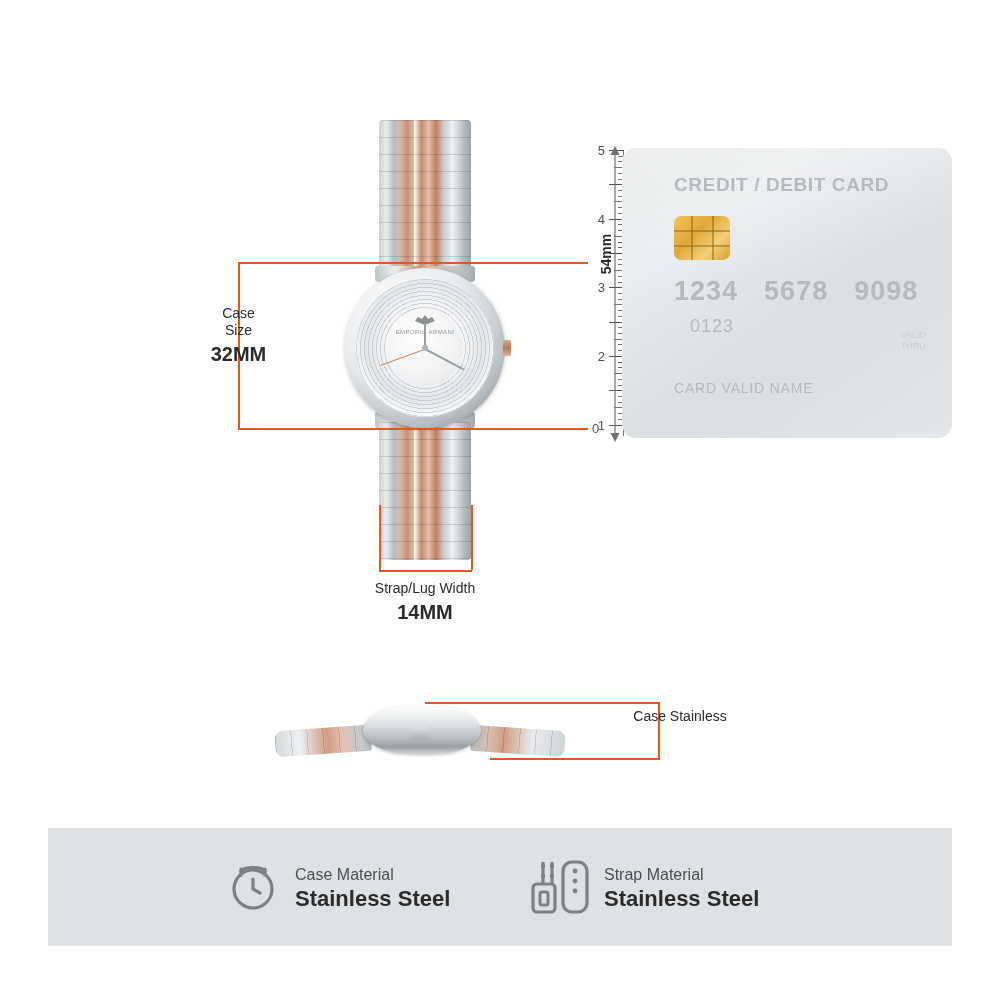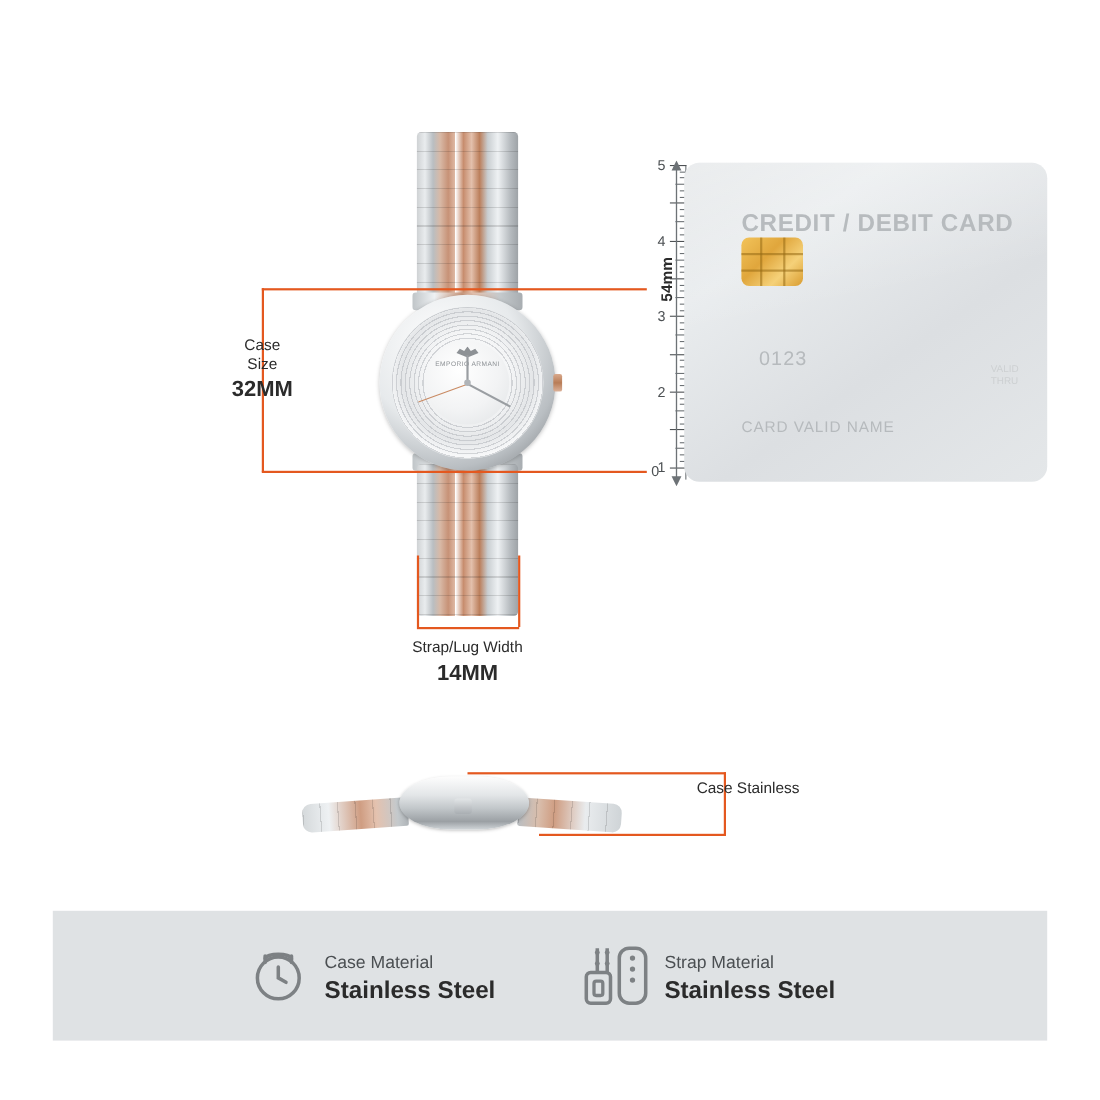--- a/index.html
+++ b/index.html
@@ -209,21 +209,21 @@
   }
   .card-sheen {
     position: absolute;
     left: -40px; top: -120px;
     width: 420px; height: 240px;
     background: linear-gradient(to bottom, rgba(255,255,255,.55), rgba(255,255,255,0));
     transform: rotate(-12deg);
   }
   .card-title {
     position: absolute; left: 52px; top: 26px;
-    font-size: 22px; letter-spacing: .6px; color: #b7bbbe; font-weight: bold; margin-top: 16px;
+    font-size: 19px; letter-spacing: .6px; color: #b7bbbe; font-weight: bold;
   }
   .chip {
     position: absolute; left: 52px; top: 68px;
     width: 56px; height: 44px;
     border-radius: 7px;
     background: linear-gradient(135deg,#f2c35a,#e0a63c 40%,#f5d179 70%,#d99c30);
   }
   .chip-line { position: absolute; background: rgba(150,105,20,.55); }
   .card-num {
     position: absolute; left: 52px; top: 128px;
@@ -394,20 +394,23 @@
 
   <div class="abs" id="card">
     <div class="card-sheen"></div>
     <div class="card-title">CREDIT / DEBIT CARD</div>
     <div class="chip">
       <div class="chip-line" style="left:0; top:14px; width:56px; height:1.5px;"></div>
       <div class="chip-line" style="left:0; top:29px; width:56px; height:1.5px;"></div>
       <div class="chip-line" style="left:17px; top:0; width:1.5px; height:44px;"></div>
       <div class="chip-line" style="left:38px; top:0; width:1.5px; height:44px;"></div>
     </div>
+    <div class="card-num">
+      <span>1234</span><span>5678</span><span style="margin-right:0">9098</span>
+    </div>
     <div class="card-exp">0123</div>
     <div class="card-validthru">
       <div>VALID</div>
       <div>THRU</div>
     </div>
     <div class="card-holder">CARD VALID NAME</div>
   </div>
 
   <div class="abs" id="watch-side">
     <div class="side-band-l">

